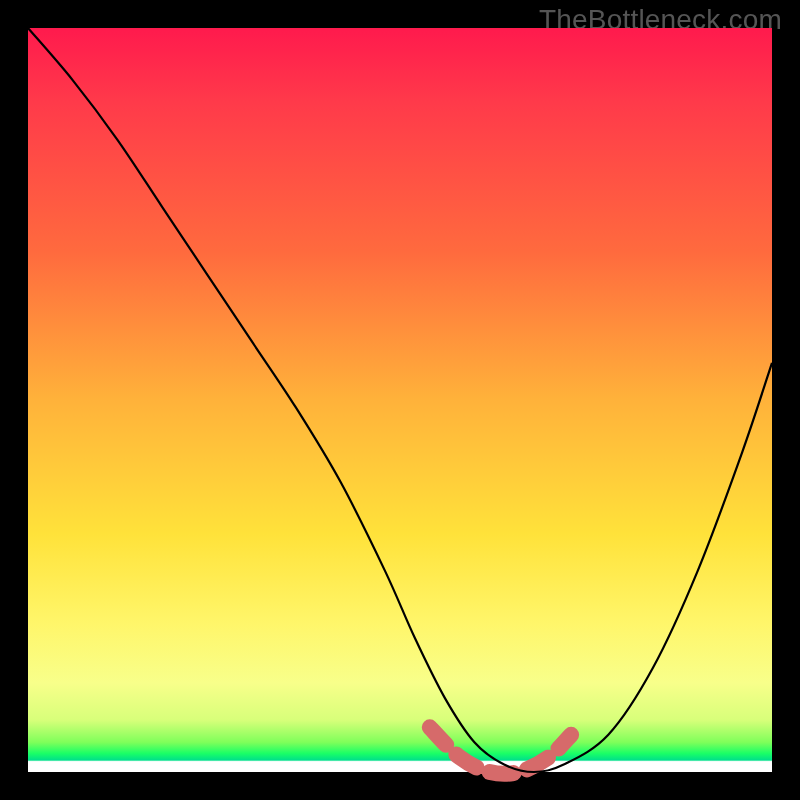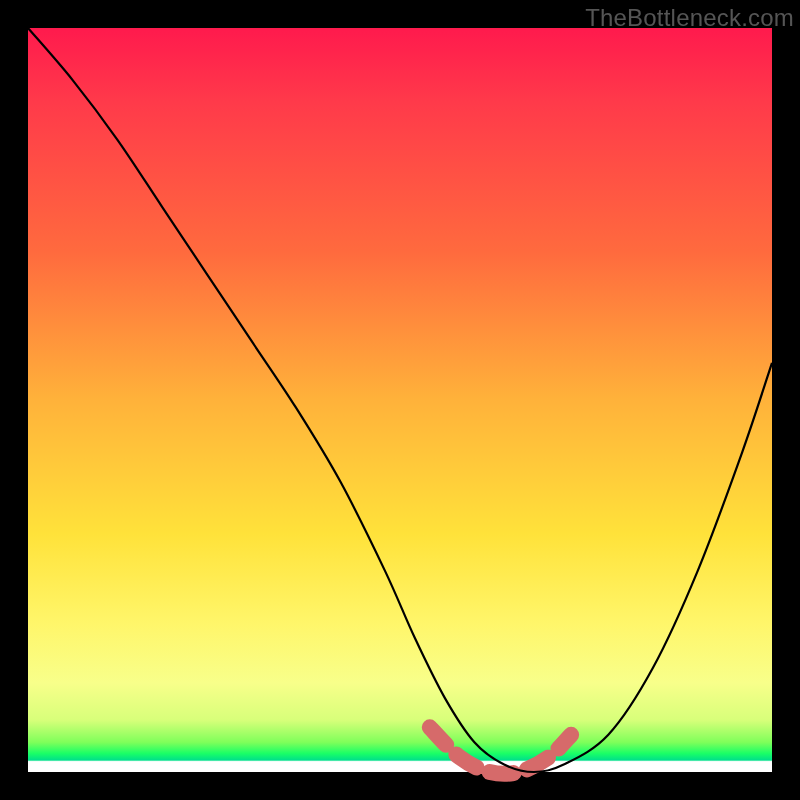--- a/index.html
+++ b/index.html
@@ -38,23 +38,23 @@
         #7fff5a 96%,
         #1aff66 97.5%,
         #00e08a 98.4%,
         #ffffff 98.6%,
         #ffffff 100%
       );
   }
   .watermark {
     position: absolute;
     top: 4px;
-    right: 6px;
+    right: 18px;
     color: #555;
-    font-size: 24px;
+    font-size: 28px;
     font-weight: 500;
     letter-spacing: 0.2px;
     user-select: none;
   }
   svg.curve {
     position: absolute;
     left: 0;
     top: 0;
     width: 744px;
     height: 744px;

